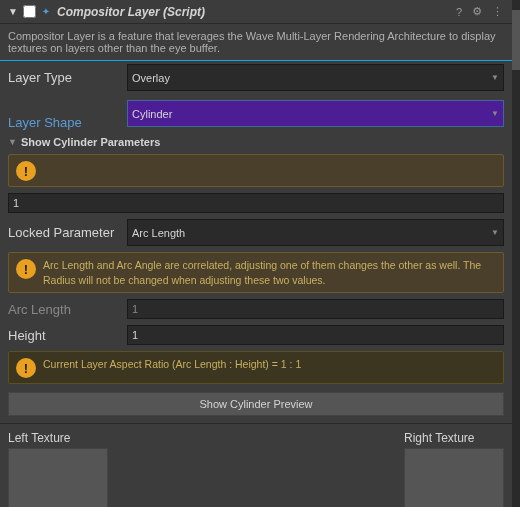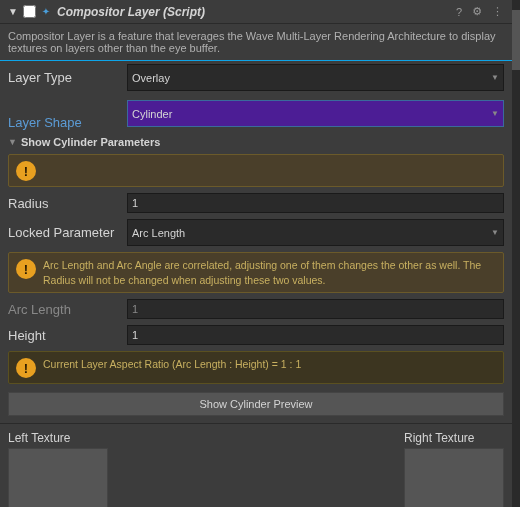--- a/index.html
+++ b/index.html
@@ -340,21 +340,20 @@
       <span class="section-title">Show Cylinder Parameters</span>
     </div>
 
     
     <div class="warning-box">
       <div class="warning-icon">!</div>
     </div>
 
     
     <div class="field-row">
-      <span class="field-label">Radius</span>
       <input class="input-field" type="text" value="1" style="">
     </div>
 
     
     <div class="field-row">
       <span class="field-label">Locked Parameter</span>
       <div class="dropdown">
         <span>Arc Length</span>
         <span class="dropdown-arrow">▼</span>
       </div>

